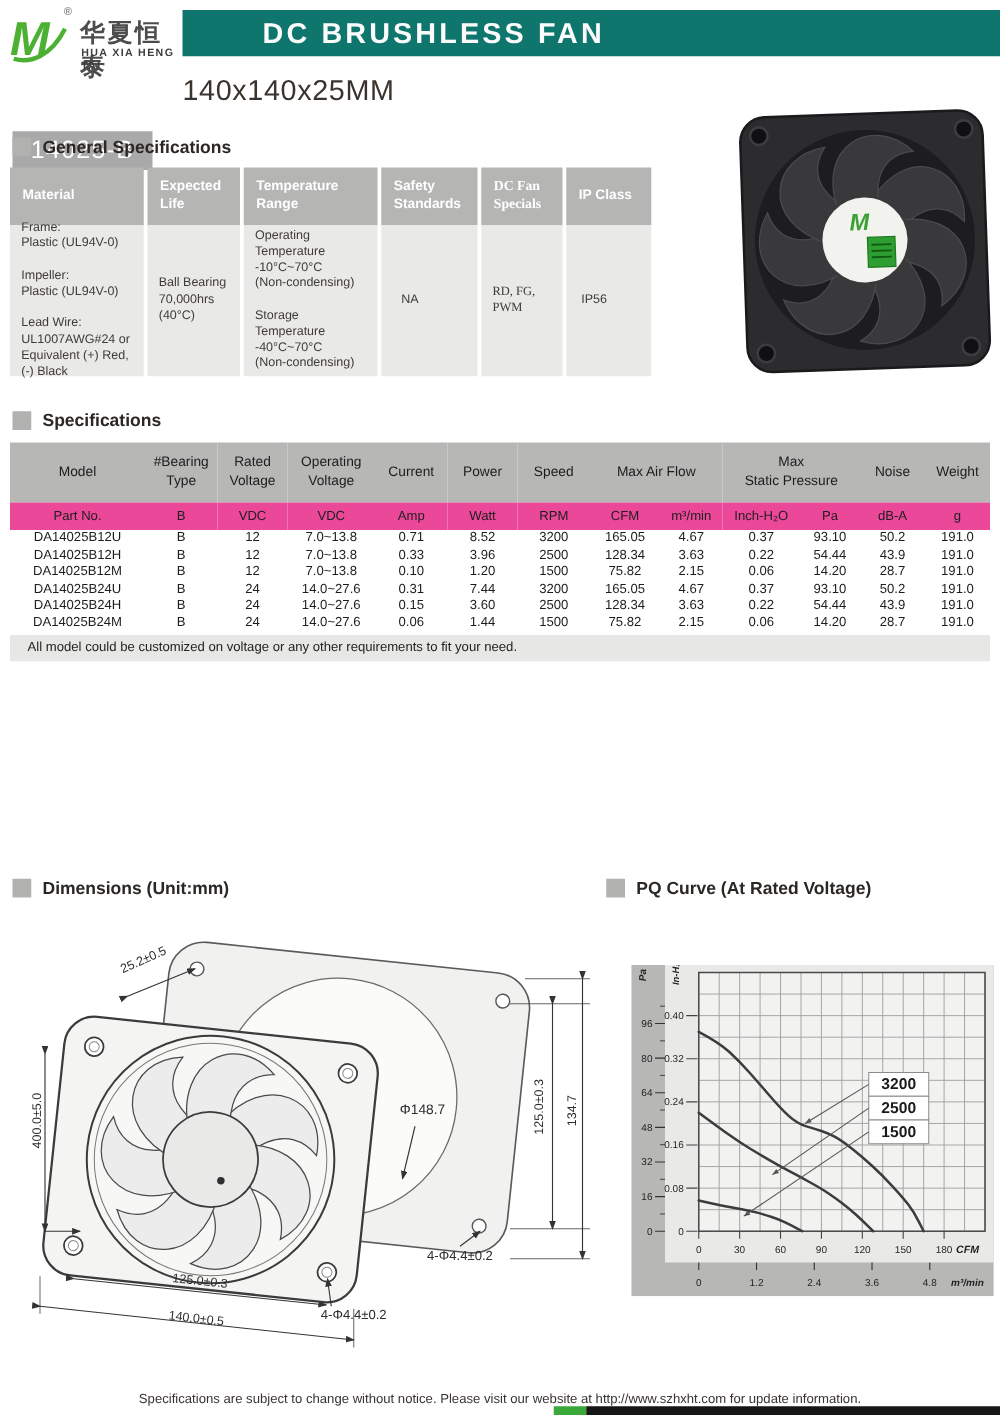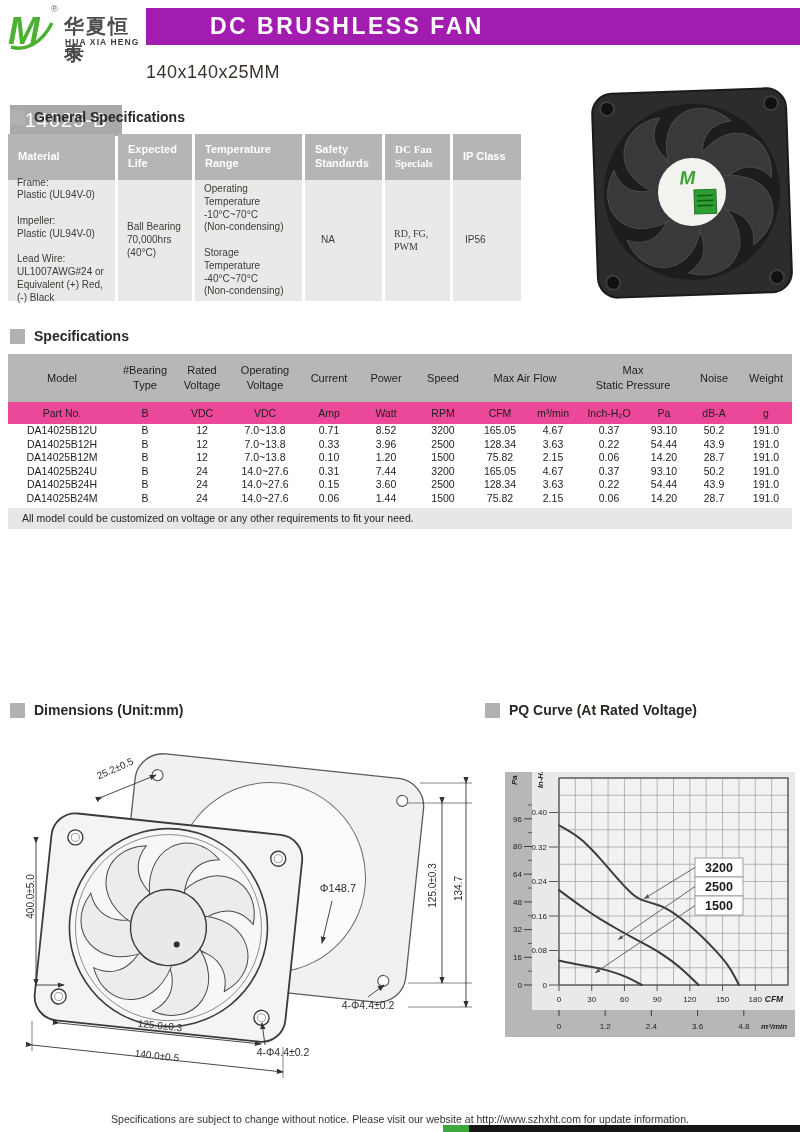--- a/index.html
+++ b/index.html
@@ -1,27 +1,27 @@
 <!DOCTYPE html>
 <html><head>
 <meta charset="utf-8">
 <style>
   * { margin:0; padding:0; box-sizing:border-box; }
   html,body { width:800px; height:1132px; background:#ffffff;
     font-family:"Liberation Sans","DejaVu Sans",sans-serif; color:#2e2a27; }
   .abs { position:absolute; }
   
-  .banner { left:146px; top:8px; width:654px; height:37px; background:#a21caf;
+  .banner { left:146px; top:8px; width:654px; height:37px; background:#0f766e;
     color:#fbfbfb; font-size:23px; font-weight:bold; letter-spacing:2.5px;
     line-height:37px; padding-left:64px; }
   .logo-cn { left:56px; top:9px; font-size:20px; font-weight:bold; color:#4c4c4c; letter-spacing:2px; }
   .logo-en { left:57px; top:33px; font-size:8.5px; font-weight:bold; color:#3e3e3e; letter-spacing:1.1px; }
   .badge { left:10px; top:57px; width:112px; height:31px; background:#a9a9a9; color:#ffffff;
     font-size:20px; letter-spacing:1px; text-align:center; line-height:31px;margin-top:48px; }
-  .size-label { left:146px; top:57px; font-size:18px; color:#3a332e; line-height:31px; letter-spacing:0.5px; }
+  .size-label { left:146px; top:57px; font-size:23px; color:#3a332e; line-height:31px; letter-spacing:0.5px; }
   
   .sec-title { display:flex; align-items:center; gap:9px; font-size:14px; font-weight:bold; color:#2b2724; }
   .sec-title .bullet { width:15px; height:15px; background:#b1b1b0; flex:0 0 auto; }
   
   .gs-table { left:8px; top:134px; width:536px; display:flex; gap:3px; }
   .gs-col { display:flex; flex-direction:column; gap:0; }
   .gs-head { height:46px; background:#b5b5b4; color:#ffffff; font-weight:bold; font-size:11px;
     display:flex; align-items:center; padding:0 6px 0 10px; line-height:1.25; }
   .gs-body { height:121px; background:#e9e9e8; color:#3f3b38; font-size:10px; line-height:1.28;
     display:flex; align-items:center; padding:6px 6px 6px 9px; white-space:pre-line; }

